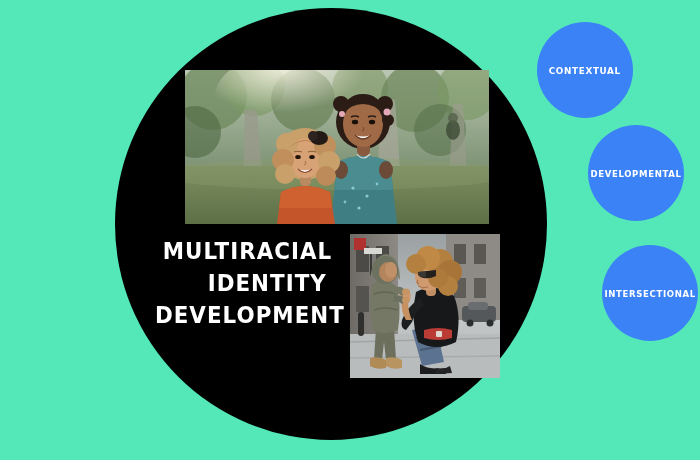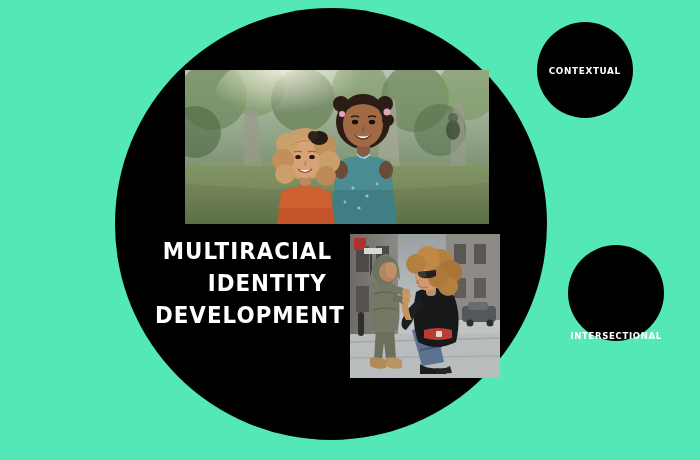--- a/index.html
+++ b/index.html
@@ -83,21 +83,21 @@
     white-space: nowrap;
   }
   #title-line-1 { text-align: center; }
   #title-line-2 { text-align: right; padding-right: 14px; }
   #title-line-3 { text-align: center; }
 
   
   .badge {
     position: absolute;
     border-radius: 50%;
-    background: #000000;
+    background: #3b82f6;
     z-index: 3;
     display: flex;
     align-items: center;
     justify-content: center;
   }
   .badge-label {
     color: #ffffff;
     font-family: "DejaVu Sans", sans-serif;
     font-weight: bold;
     font-size: 9.5px;
@@ -113,25 +113,24 @@
     width: 96px;
     height: 96px;
   }
   #badge-developmental {
     left: 588px;
     top: 125px;
     width: 96px;
     height: 96px;
   }
   #badge-intersectional {
-    left: 568px;
+    left: 602px;
     top: 245px;
     width: 96px;
     height: 96px;
-    align-items: flex-end;
   }
   #badge-resilient {
     left: 541px;
     top: 345px;
     width: 96px;
     height: 96px;
   }
   #badge-developmental .badge-label,
   #badge-intersectional .badge-label {
     font-size: 9.2px;
@@ -371,17 +370,20 @@
 
   <div id="title-block">
     <span class="title-line" id="title-line-1">MULTIRACIAL</span>
     <span class="title-line" id="title-line-2">IDENTITY</span>
     <span class="title-line" id="title-line-3">DEVELOPMENT</span>
   </div>
 
   <div class="badge" id="badge-contextual">
     <span class="badge-label">CONTEXTUAL</span>
   </div>
+  <div class="badge" id="badge-developmental">
+    <span class="badge-label">DEVELOPMENTAL</span>
+  </div>
   <div class="badge" id="badge-intersectional">
     <span class="badge-label">INTERSECTIONAL</span>
   </div>
 
 </div>
 
 </body></html>

